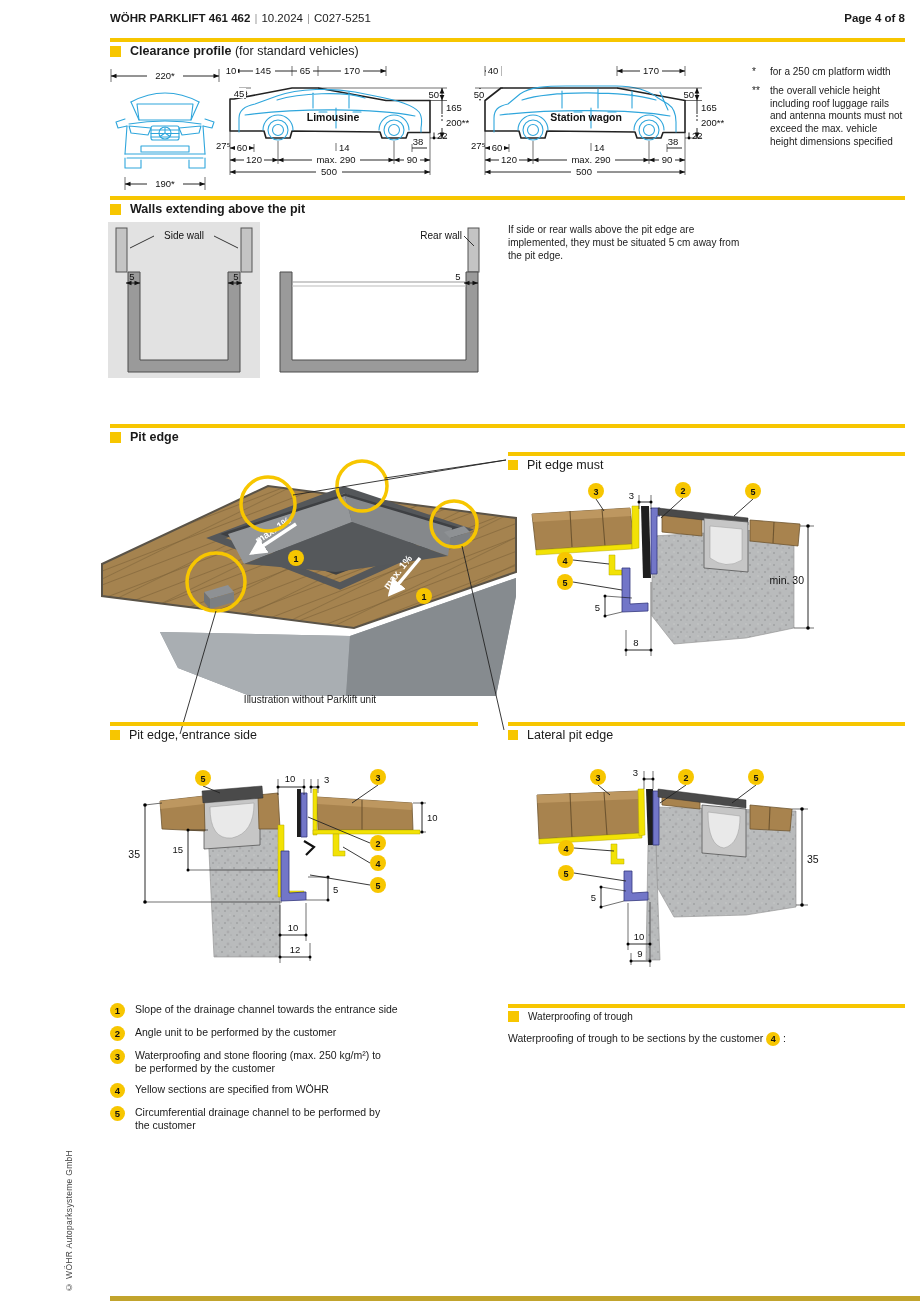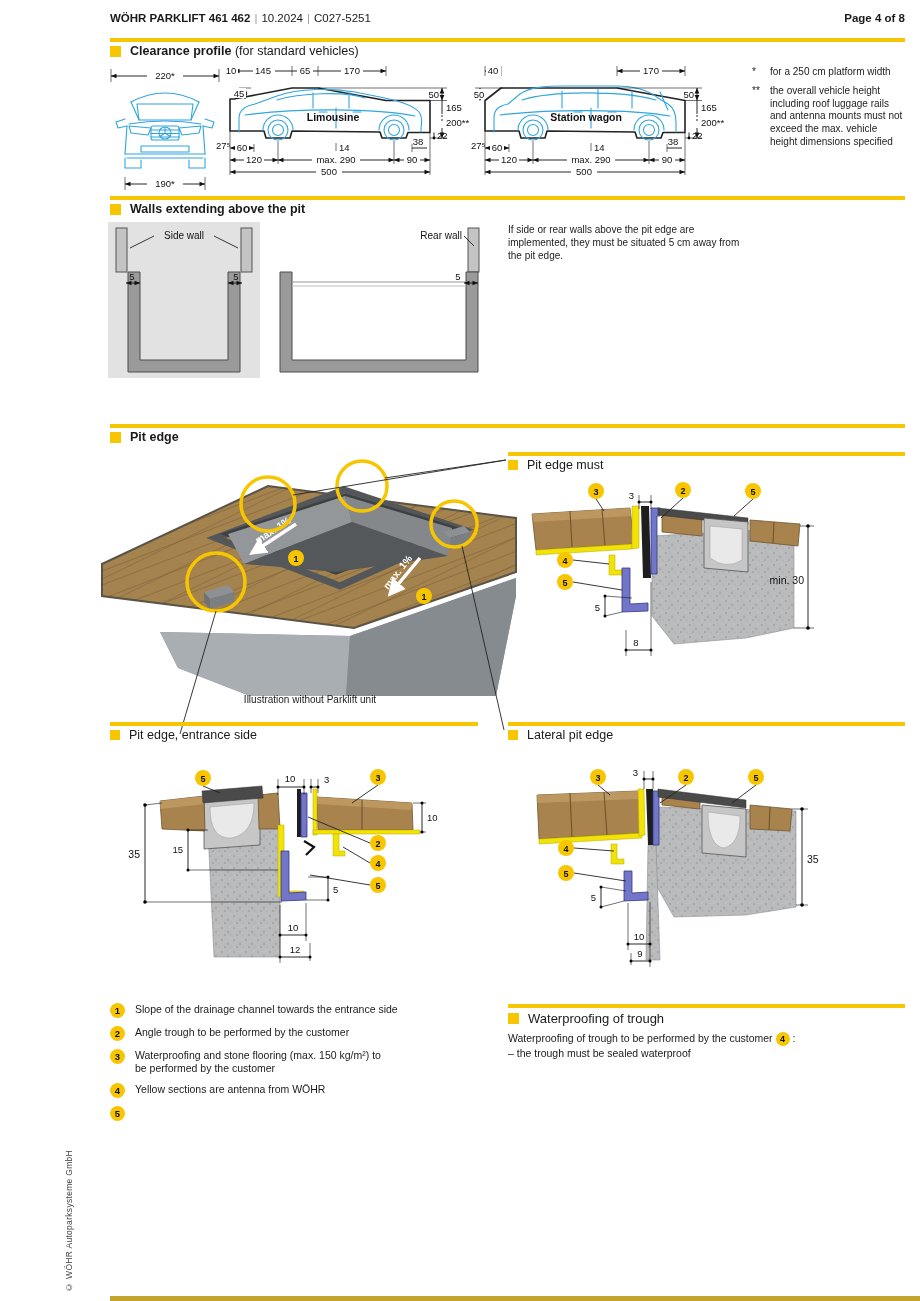--- a/index.html
+++ b/index.html
@@ -629,43 +629,43 @@
   </g>
 </svg>
 
 <div class="legend">
   <div class="litem">
     <span class="bdg">1</span>
     <span style="width:380px">Slope of the drainage channel towards the entrance side</span>
   </div>
   <div class="litem">
     <span class="bdg">2</span>
-    <span style="width:380px">Angle trough to be performed by the customer</span>
+    <span style="width:380px">Angle unit to be performed by the customer</span>
   </div>
   <div class="litem">
     <span class="bdg">3</span>
-    <span style="width:260px">Waterproofing and stone flooring (max. 150 kg/m²) to be performed by the customer</span>
+    <span style="width:260px">Waterproofing and stone flooring (max. 250 kg/m²) to be performed by the customer</span>
   </div>
   <div class="litem">
     <span class="bdg">4</span>
-    <span style="width:380px">Yellow sections are antenna from WÖHR</span>
+    <span style="width:380px">Yellow sections are specified from WÖHR</span>
   </div>
   <div class="litem">
     <span class="bdg">5</span>
+    <span style="width:255px">Circumferential drainage channel to be performed by the customer</span>
   </div>
 </div>
 
 <div class="rule" style="left:508px; top:1004px; width:397px; height:3.5px;"></div>
 <div class="sec-head plain" style="left:508px; top:1011px;">
   <span class="sq" style="width:11px;height:11px;"></span>
-  <span class="t" style="font-size:13px;">Waterproofing of trough</span>
+  <span class="t" style="font-size:10px;">Waterproofing of trough</span>
 </div>
 <div class="abs" style="left:508px; top:1031px; width:400px; font-size:10.5px; line-height:14px;">
   <div>
-    <span>Waterproofing of trough to be performed by the customer</span>
+    <span>Waterproofing of trough to be sections by the customer</span>
     <span class="bdg-s">4</span>
     <span>:</span>
   </div>
-  <div>– the trough must be sealed waterproof</div>
 </div>
 
 <div class="vert">© WÖHR Autoparksysteme GmbH</div>
 <div class="botbar"></div>
 
 </body></html>

